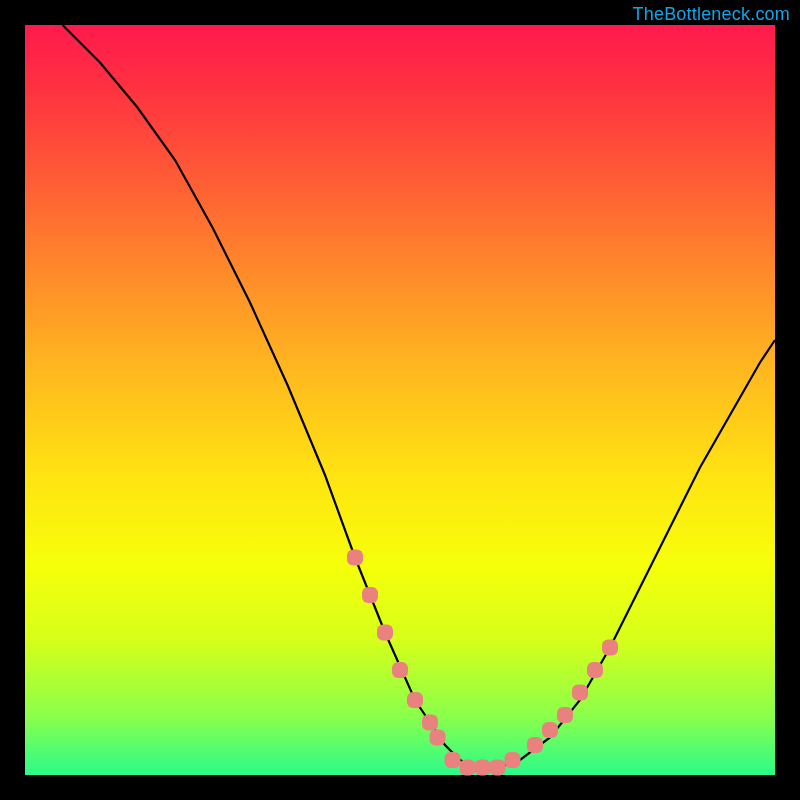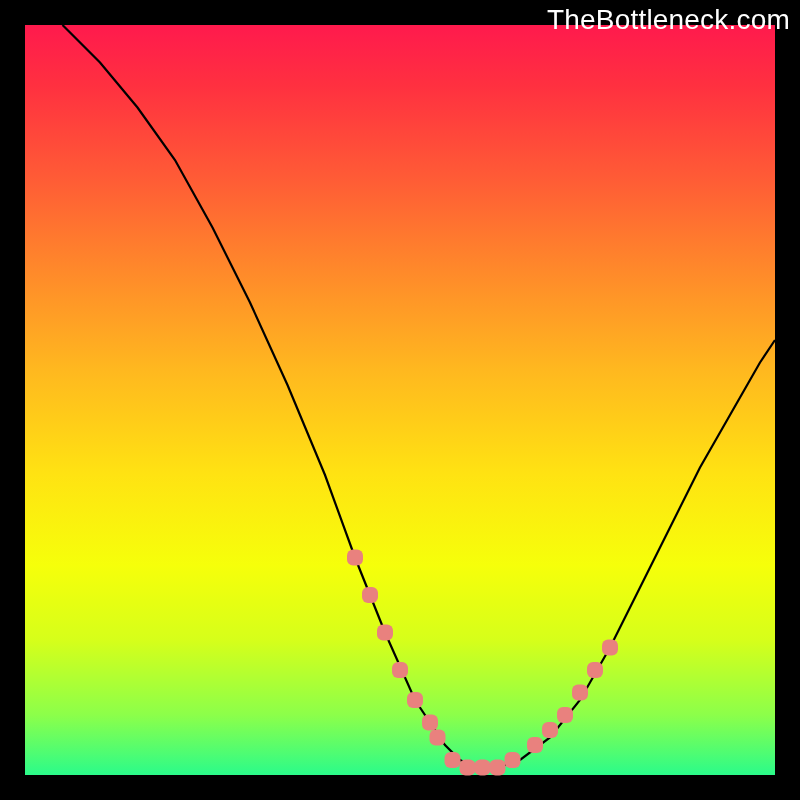--- a/index.html
+++ b/index.html
@@ -18,22 +18,22 @@
       #ffb81f 46%,
       #ffe312 60%,
       #f6ff0a 72%,
       #d6ff1a 82%,
       #8cff4a 92%,
       #2bfb8a 100%);
   }
   .watermark {
     position: absolute;
     top: 4px; right: 10px;
-    color: #ffffff;
-    font-size: 28px;
+    color: #0ea5e9;
+    font-size: 18px;
     font-weight: 500;
     letter-spacing: 0.2px;
   }
   svg.curve {
     position: absolute;
     left: 25px; top: 25px;
     width: 750px; height: 750px;
     overflow: visible;
   }
 </style>

